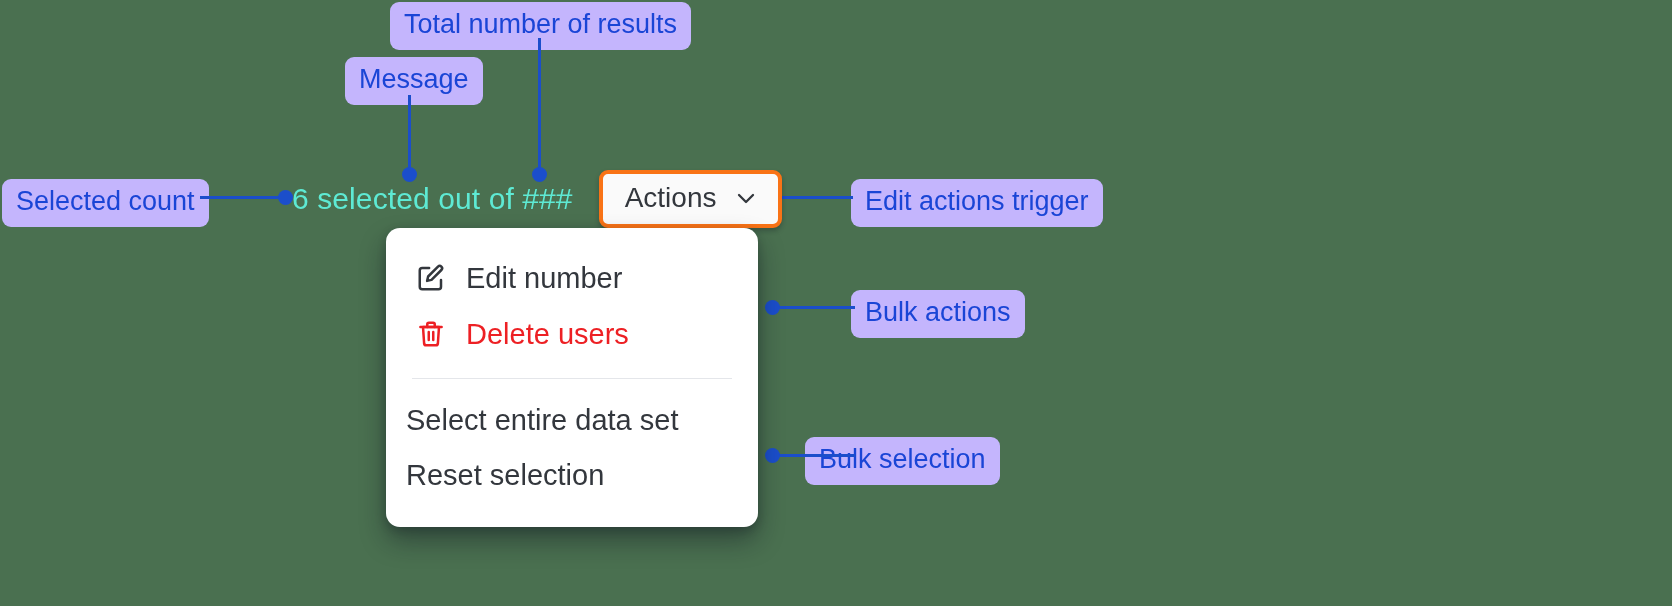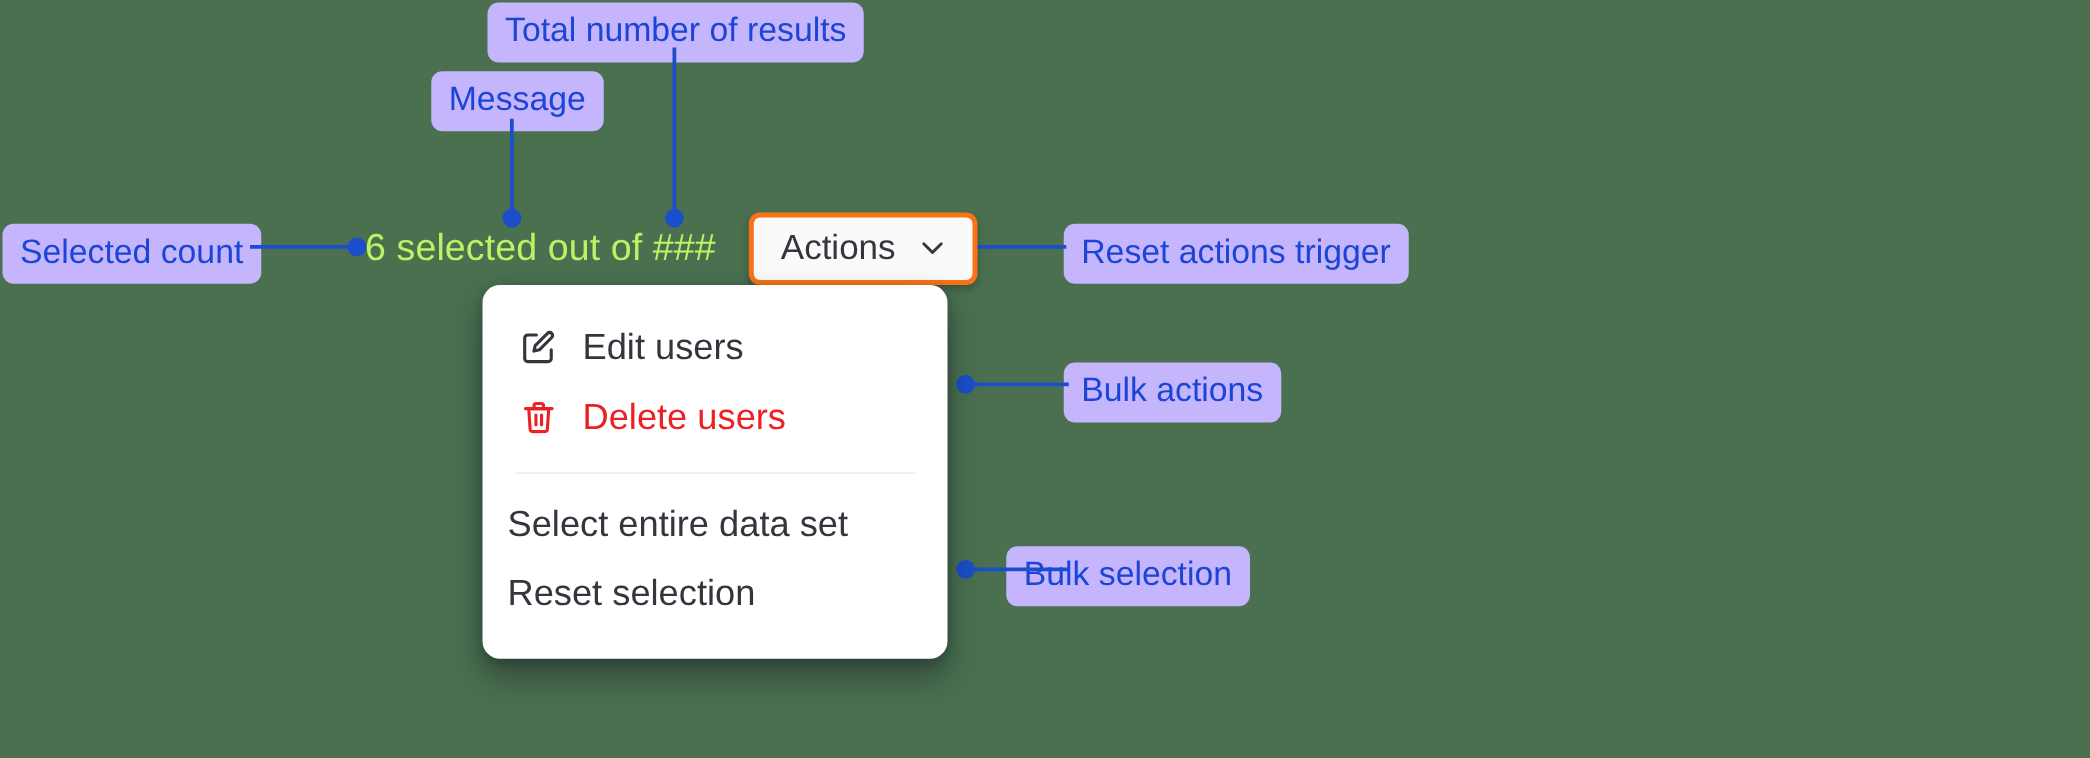--- a/index.html
+++ b/index.html
@@ -59,21 +59,21 @@
     left: 292px;
     top: 178px;
     display: flex;
     align-items: center;
     gap: 26px;
     height: 42px;
   }
 
   .selected-message {
     font-size: 30px;
-    color: #bef264;
+    color: #5eead4;
     line-height: 1;
     white-space: nowrap;
     letter-spacing: 0.1px;
   }
 
   .actions-button {
     display: flex;
     align-items: center;
     gap: 18px;
     background: #fafafa;
@@ -144,21 +144,21 @@
 <body>
 
 <div id="stage">
 
   <div class="chip" style="left:390px; top:2px;">Total number of results</div>
 
   <div class="chip" style="left:345px; top:57px;">Message</div>
 
   <div class="chip" style="left:2px; top:179px;">Selected count</div>
 
-  <div class="chip" style="left:851px; top:179px;">Reset actions trigger</div>
+  <div class="chip" style="left:851px; top:179px;">Edit actions trigger</div>
 
   <div class="chip" style="left:851px; top:290px;">Bulk actions</div>
 
   <div class="chip" style="left:805px; top:437px;">Bulk selection</div>
 
   <div class="conn v" style="left:538px; top:38px; height:136px;"></div>
   <div class="dot" style="left:532px; top:167px;"></div>
 
   <div class="conn v" style="left:408px; top:95px; height:80px;"></div>
   <div class="dot" style="left:402px; top:167px;"></div>
@@ -190,21 +190,21 @@
 
   <div class="menu">
 
     <div class="menu-item">
       <span class="mi-icon">
         <svg viewBox="0 0 24 24" width="30" height="30" fill="none" stroke="#33373d" stroke-width="2" stroke-linecap="round" stroke-linejoin="round">
           <path d="M20 13.5V19a2 2 0 0 1-2 2H5a2 2 0 0 1-2-2V6a2 2 0 0 1 2-2h5.5"></path>
           <path d="M17.6 2.9a1.9 1.9 0 0 1 2.7 2.7L12.4 13.5l-3.5.8.8-3.5z"></path>
         </svg>
       </span>
-      <span class="mi-label">Edit users</span>
+      <span class="mi-label">Edit number</span>
     </div>
 
     <div class="menu-item danger">
       <span class="mi-icon">
         <svg viewBox="0 0 24 24" width="30" height="30" fill="none" stroke="#ed2024" stroke-width="2" stroke-linecap="round" stroke-linejoin="round">
           <path d="M3.5 6.3h17"></path>
           <path d="M9 6.3V4.3a1.3 1.3 0 0 1 1.3-1.3h3.4A1.3 1.3 0 0 1 15 4.3v2"></path>
           <path d="M5.6 6.3h12.8l-.9 13.3A1.6 1.6 0 0 1 15.9 21H8.1a1.6 1.6 0 0 1-1.6-1.4z"></path>
           <path d="M10.2 10.4v6.3"></path>
           <path d="M13.8 10.4v6.3"></path>

